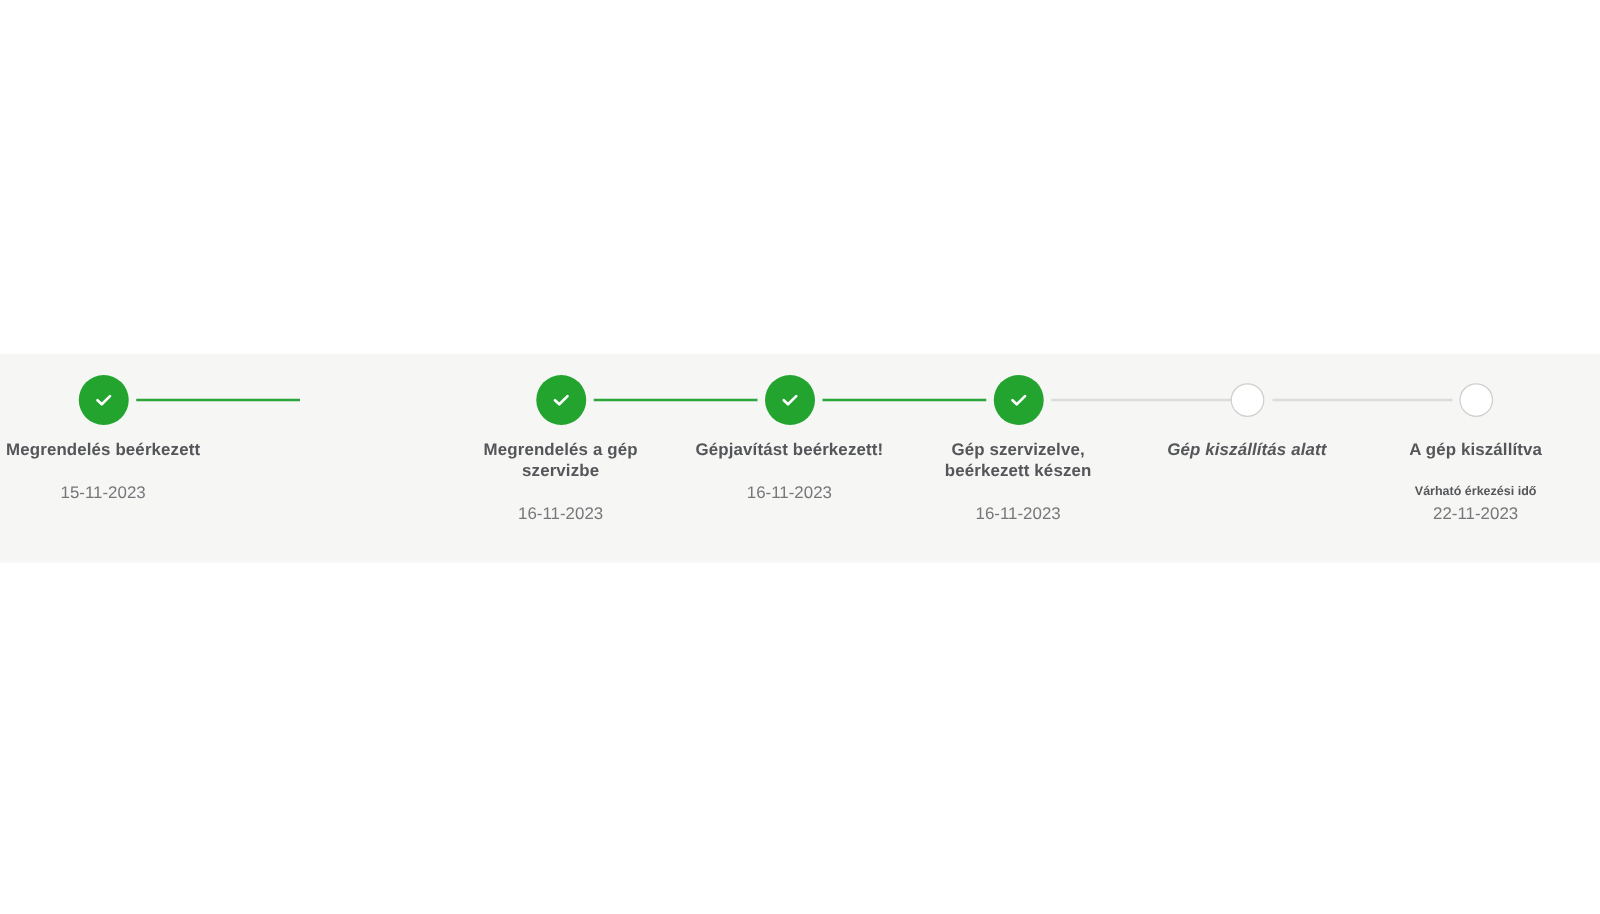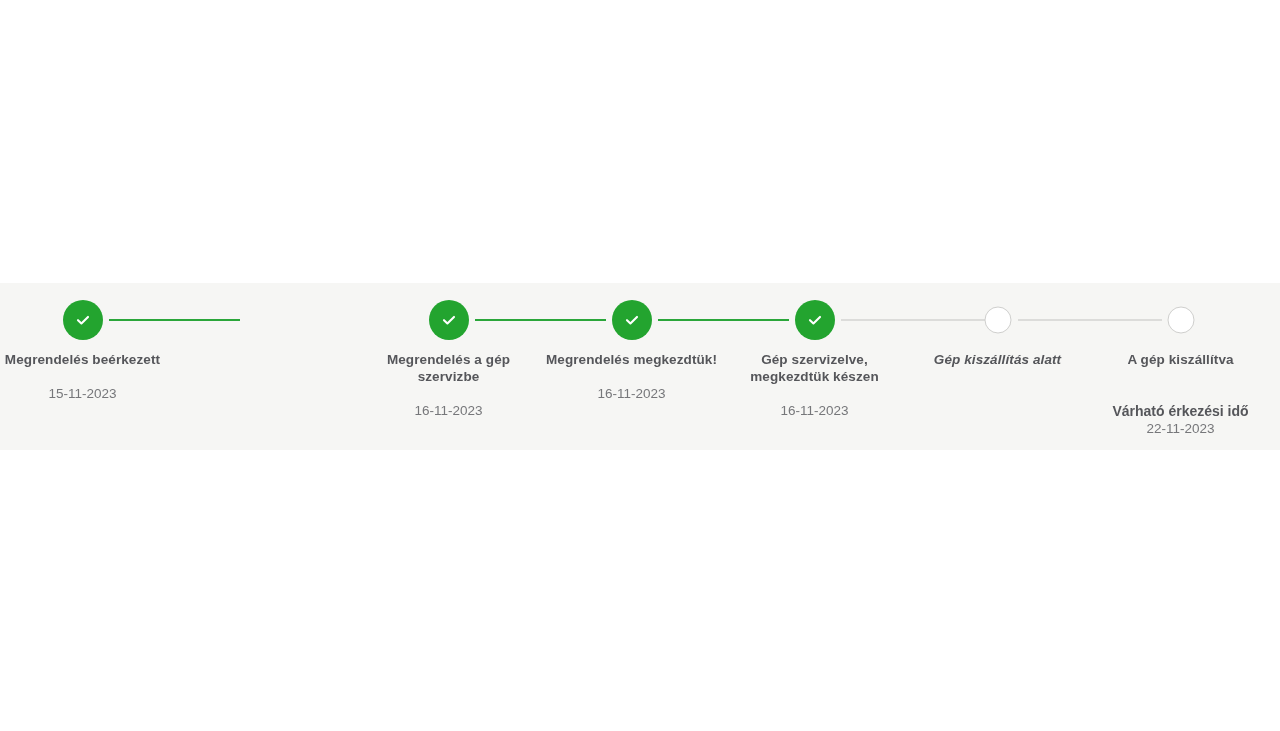--- a/index.html
+++ b/index.html
@@ -116,22 +116,22 @@
 
   .step-date {
     margin-top: 17px;
     font-size: 13.5px;
     font-weight: normal;
     color: #76777a;
     line-height: 17px;
   }
 
   .eta-note {
-    margin-top: 35px;
-    font-size: 14px;
+    margin-top: 17px;
+    font-size: 10px;
     font-weight: bold;
     color: #55565a;
     line-height: 17px;
   }
 
   .eta-note + .step-date {
     margin-top: 0;
   }
 </style>
 </head>
@@ -176,36 +176,36 @@
       <div class="step" style="left:540px;">
         <div class="marker-row">
           <div class="connector green from-done"></div>
           <div class="node node-done">
             <svg width="18" height="18" viewBox="0 0 18 18" aria-hidden="true">
               <path d="M4 9.2 L7.4 12.4 L14 5.9" fill="none" stroke="#ffffff" stroke-width="2.1" stroke-linecap="round" stroke-linejoin="round"></path>
             </svg>
           </div>
         </div>
         <div class="labels">
-          <div class="step-label">Megrendelés megkezdtük!</div>
+          <div class="step-label">Gépjavítást beérkezett!</div>
           <div class="step-date">16-11-2023</div>
         </div>
       </div>
 
       <div class="step" style="left:723px;">
         <div class="marker-row">
           <div class="connector grey from-done-to-pending"></div>
           <div class="node node-done">
             <svg width="18" height="18" viewBox="0 0 18 18" aria-hidden="true">
               <path d="M4 9.2 L7.4 12.4 L14 5.9" fill="none" stroke="#ffffff" stroke-width="2.1" stroke-linecap="round" stroke-linejoin="round"></path>
             </svg>
           </div>
         </div>
         <div class="labels">
-          <div class="step-label">Gép szervizelve, megkezdtük készen</div>
+          <div class="step-label">Gép szervizelve, beérkezett készen</div>
           <div class="step-date">16-11-2023</div>
         </div>
       </div>
 
       <div class="step" style="left:906px;font-style:italic;">
         <div class="marker-row">
           <div class="connector grey from-pending"></div>
           <div class="node node-pending"></div>
         </div>
         <div class="labels">

